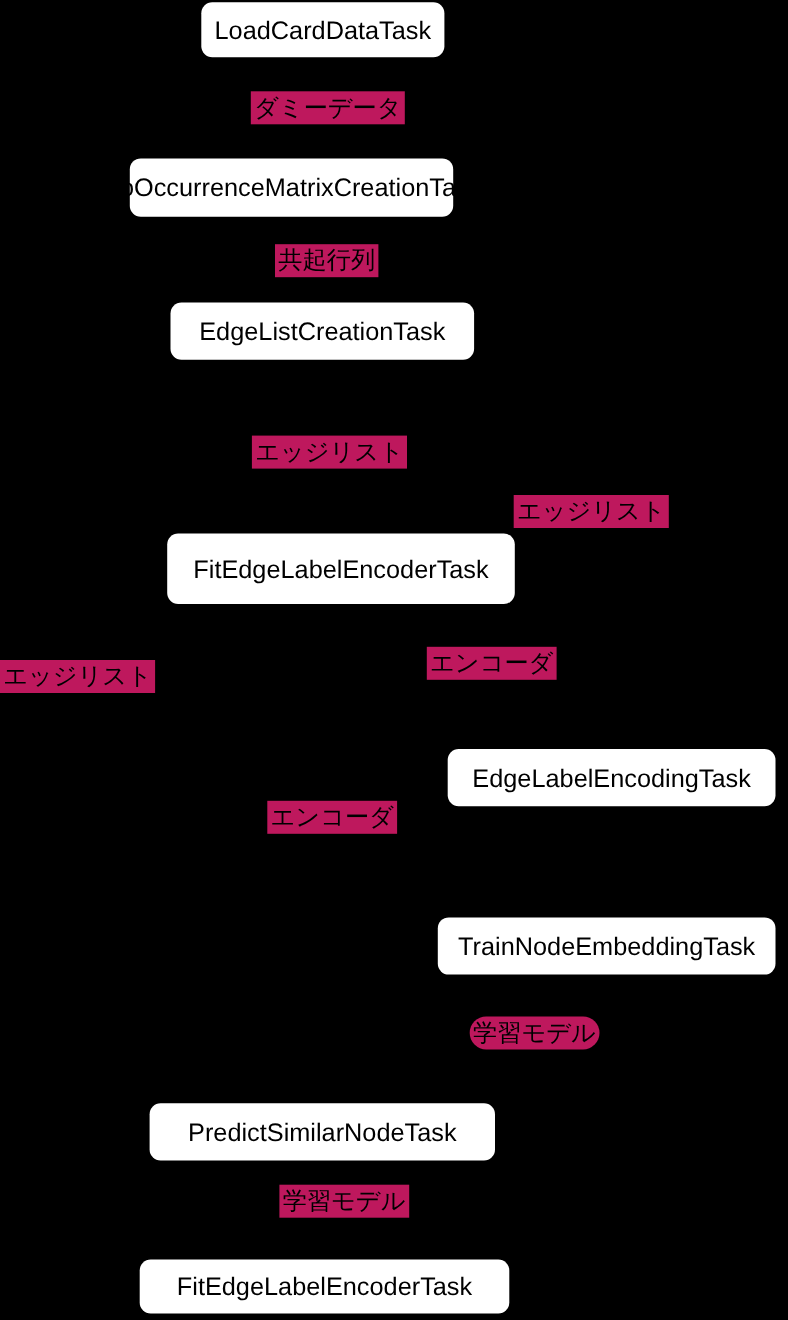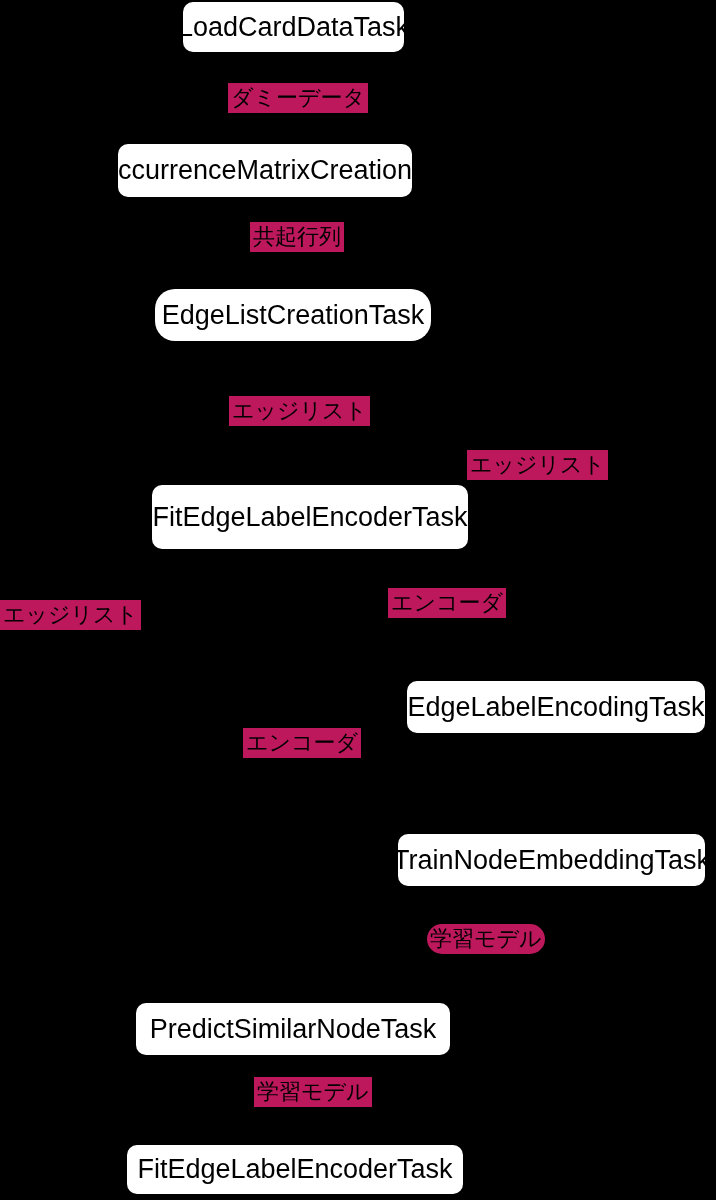--- a/index.html
+++ b/index.html
@@ -16,21 +16,21 @@
     font-family: "Liberation Sans", "DejaVu Sans", sans-serif;
   }
   .task-node {
     position: absolute;
     background: #ffffff;
     border-radius: 10px;
     display: flex;
     align-items: center;
     justify-content: center;
     color: #000000;
-    font-size: 27px;
+    font-size: 23px;
     white-space: nowrap;
   }
   .edge-label {
     position: absolute;
     background: #be185d;
     color: #000000;
     font-size: 22px;
     line-height: 30px;
     height: 30px;
     padding: 0 3px;
@@ -43,21 +43,21 @@
 <div class="canvas">
 
   <div class="task-node" style="left:183px; top:2px;    width:221px; height:50px;">
     <span>LoadCardDataTask</span>
   </div>
 
   <div class="task-node" style="left:118px; top:144px;  width:294px; height:53px;">
     <span>CoOccurrenceMatrixCreationTask</span>
   </div>
 
-  <div class="task-node" style="left:155px; top:289px;  width:276px; height:52px;border-radius:20px;">
+  <div class="task-node" style="left:155px; top:275px;  width:276px; height:52px;">
     <span>EdgeListCreationTask</span>
   </div>
 
   <div class="task-node" style="left:152px; top:485px;  width:316px; height:64px;">
     <span>FitEdgeLabelEncoderTask</span>
   </div>
 
   <div class="task-node" style="left:407px; top:681px;  width:298px; height:52px;">
     <span>EdgeLabelEncodingTask</span>
   </div>

